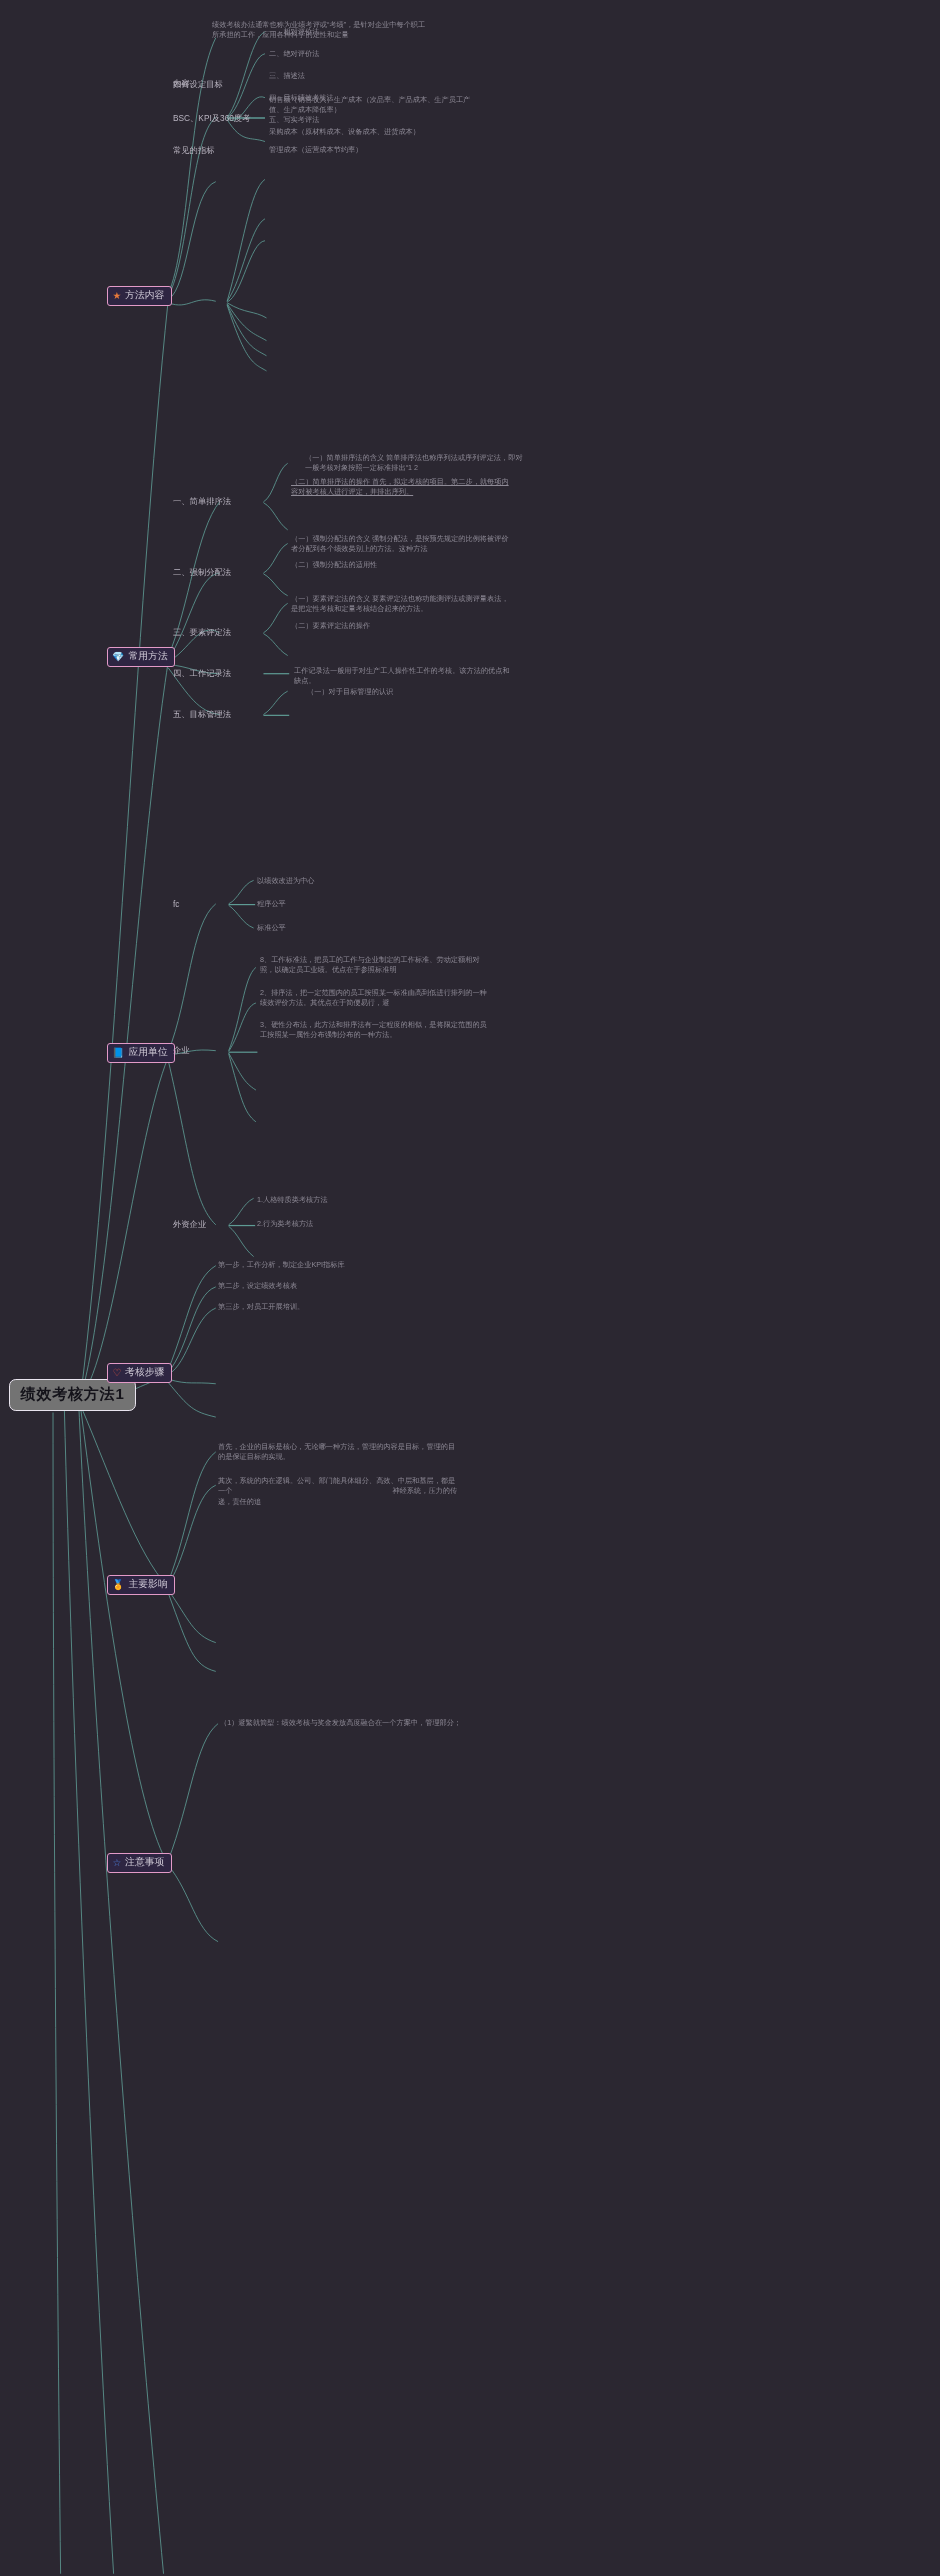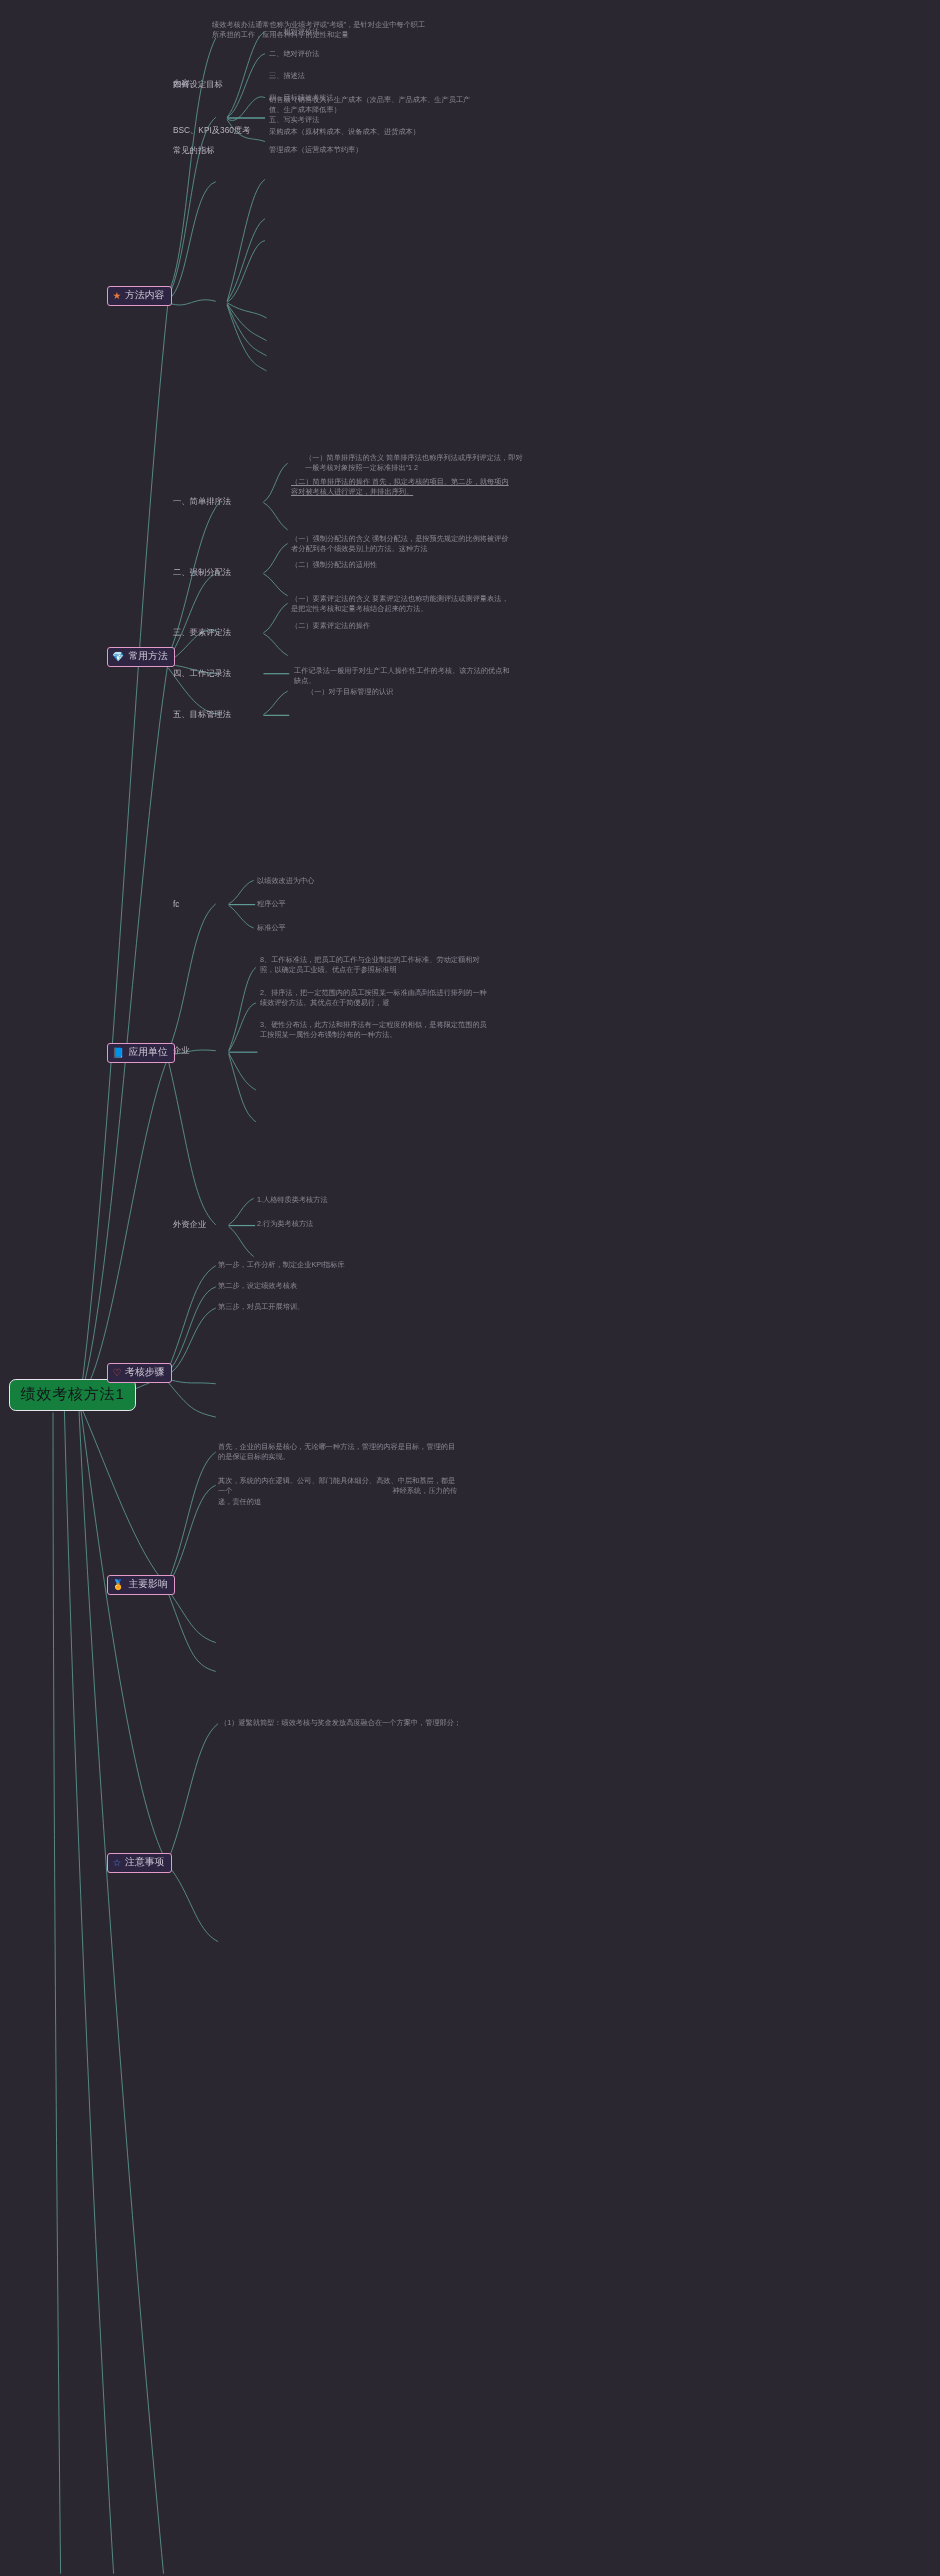--- a/index.html
+++ b/index.html
@@ -7,25 +7,25 @@
     font-family:"Liberation Sans","DejaVu Sans",sans-serif;
     width:941px;height:2576px;position:relative;overflow:hidden;
     color:#c9c5cd;
   }
   #canvas{position:absolute;left:0;top:0;width:941px;height:2576px;}
   svg.links{position:absolute;left:0;top:0;width:941px;height:2576px;pointer-events:none;}
 
   
   .root{
     position:absolute;
-    background:#15803d;
+    background:#737373;
     border:1.5px solid #e9e4ef;
     border-radius:6.8px;
     padding:5.3px 10.6px;
-    font-size:15px;font-weight:normal;color:#14131a;
+    font-size:15px;font-weight:bold;color:#14131a;
     letter-spacing:0.8px;
     white-space:nowrap;
   }
 
   
   .branch{
     position:absolute;
     background:#2e2542;
     border:1.1px solid #e39ac8;
     border-radius:3px;
@@ -146,21 +146,21 @@
   <div class="root" style="left:9px;top:1379px;">绩效考核方法1</div>
 
   <div class="branch" style="left:107px;top:286px;">
     <span class="ico" style="color:#e8793a">★</span>
     <span>方法内容</span>
   </div>
 
   <div class="n2" style="left:173px;top:33px;margin-top:45px;">内容</div>
   <div class="n3 wrap" style="left:212px;top:20px;width:220px;">绩效考核办法通常也称为业绩考评或“考绩”，是针对企业中每个职工所承担的工作，应用各种科学的定性和定量</div>
 
-  <div class="n2" style="left:173px;top:113px;margin-top:12px;">BSC、KPI及360度考</div>
+  <div class="n2" style="left:173px;top:113px;">BSC、KPI及360度考</div>
   <div class="n3 nw" style="left:269px;top:27px;">一、相对评价法</div>
   <div class="n3 nw" style="left:269px;top:49px;">二、绝对评价法</div>
   <div class="n3 nw" style="left:269px;top:71px;">三、描述法</div>
   <div class="n3 nw" style="left:269px;top:93px;">四、目标绩效考核法</div>
   <div class="n3 nw" style="left:269px;top:115px;">五、写实考评法</div>
 
   <div class="n2" style="left:173px;top:79px;">如何设定目标</div>
 
   <div class="n2" style="left:173px;top:145px;">常见的指标</div>
   <div class="n3 wrap" style="left:269px;top:95px;width:212px;">销售额（销售收入）生产成本（次品率、产品成本、生产员工产值、生产成本降低率）</div>

